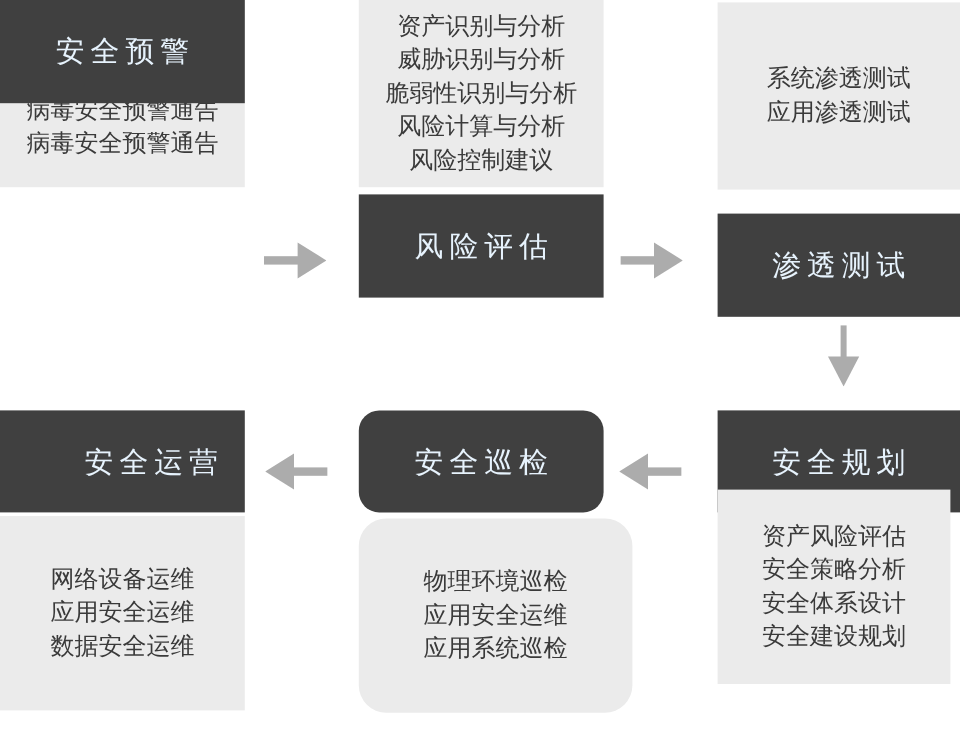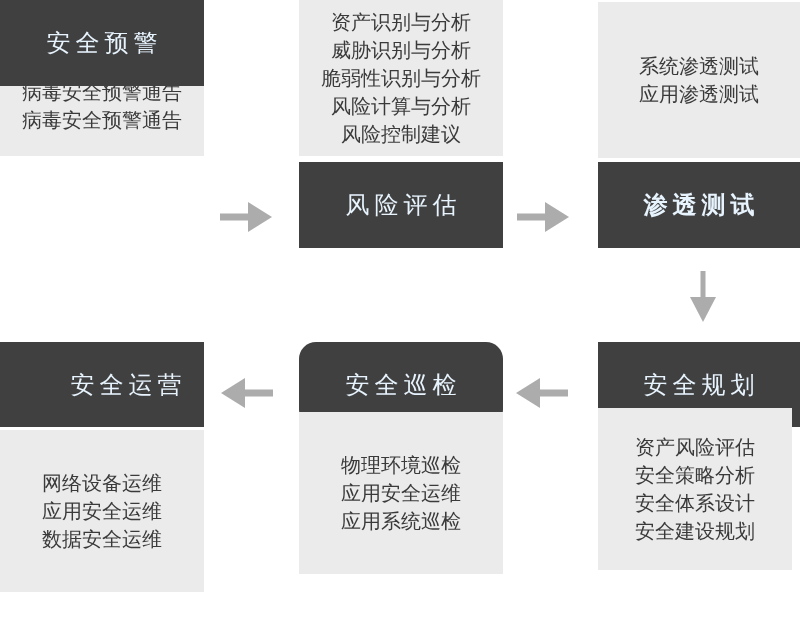--- a/index.html
+++ b/index.html
@@ -79,40 +79,40 @@
   <div class="box blue" style="left:299px; top:162px; width:204px; height:86px;justify-content:center;">
     <span>风险评估</span>
   </div>
 
   <div class="box gray" style="left:598px; top:2px; width:202px; height:156px;">
     <div class="list">
       <div>系统渗透测试</div>
       <div>应用渗透测试</div>
     </div>
   </div>
-  <div class="box blue" style="left:598px; top:162px; width:202px; height:86px;font-weight:bold;">
+  <div class="box blue" style="left:598px; top:178px; width:202px; height:86px;">
     <span>渗透测试</span>
   </div>
 
   <div class="box blue" style="left:598px; top:342px; width:202px; height:85px;">
     <span>安全规划</span>
   </div>
   <div class="box gray" style="left:598px; top:408px; width:194px; height:162px;">
     <div class="list">
       <div>资产风险评估</div>
       <div>安全策略分析</div>
       <div>安全体系设计</div>
       <div>安全建设规划</div>
     </div>
   </div>
 
   <div class="box blue" style="left:299px; top:342px; width:204px; height:85px;border-radius:17px;">
     <span>安全巡检</span>
   </div>
-  <div class="box gray" style="left:299px; top:412px; width:204px; height:162px;">
+  <div class="box gray" style="left:299px; top:432px; width:228px; height:162px;border-radius:23px;">
     <div class="list">
       <div>物理环境巡检</div>
       <div>应用安全运维</div>
       <div>应用系统巡检</div>
     </div>
   </div>
 
   <div class="box blue" style="left:0; top:342px; width:204px; height:85px;padding-left:48px;">
     <span>安全运营</span>
   </div>

